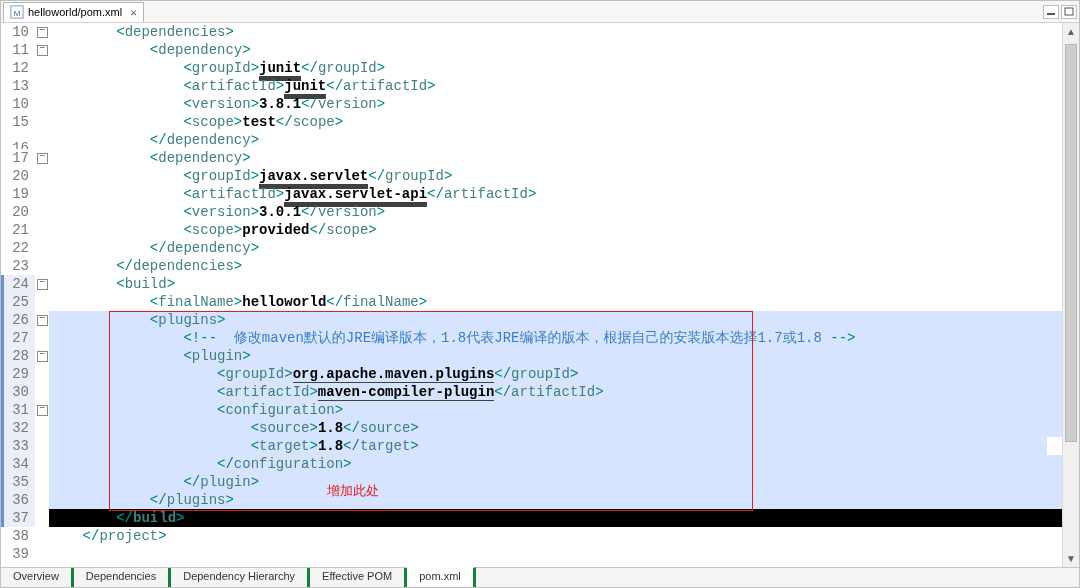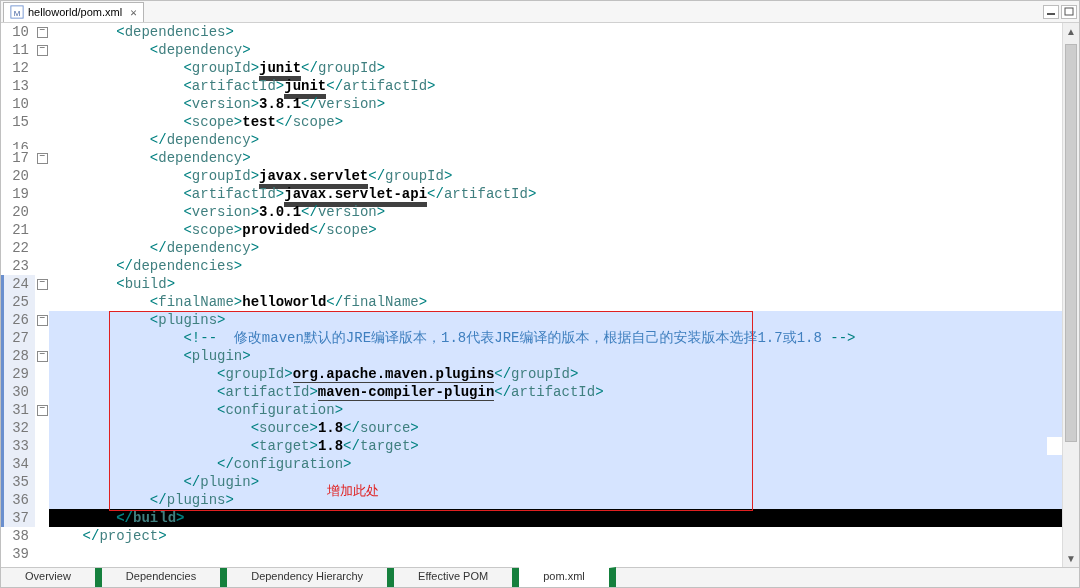--- a/index.html
+++ b/index.html
@@ -35,21 +35,21 @@
   
   .redbox { position: absolute; border: 1px solid #e02020; pointer-events: none; }
   .redlabel { position: absolute; color: #e02020; font-size: 13px; font-family: "Microsoft YaHei", sans-serif; }
 
   .vscroll { width: 17px; background: #f0f0f0; border-left: 1px solid #dcdcdc; display:flex; flex-direction:column; }
   .vscroll .arrow { height:17px; display:flex; align-items:center; justify-content:center; color:#606060; font-size:10px; }
   .vscroll .track { flex:1; position:relative; }
   .vscroll .thumb { position:absolute; left:2px; right:2px; top:4px; height:78%; background:#cdcdcd; border:1px solid #b8b8b8; }
 
   .bottom-tabs { display: flex; height: 20px; background: #f4f4f4; border-top: 1px solid #c8c8c8; font-size: 11px; }
-  .btab { padding: 2px 24px; border-right: 7px solid #15803d; color: #333; background: #f4f4f4; }
+  .btab { padding: 2px 12px; border-right: 3px solid #15803d; color: #333; background: #f4f4f4; }
   .btab.active { background: #fff; border-top: 1px solid #fff; margin-top:-1px; }
 
   
   .chg { position:absolute; left:0; width:3px; height:18px; }
   .chg.blue-bar { background:#6a8fce; }
 </style>
 </head>
 <body>
 
 <div class="editor-chrome">

